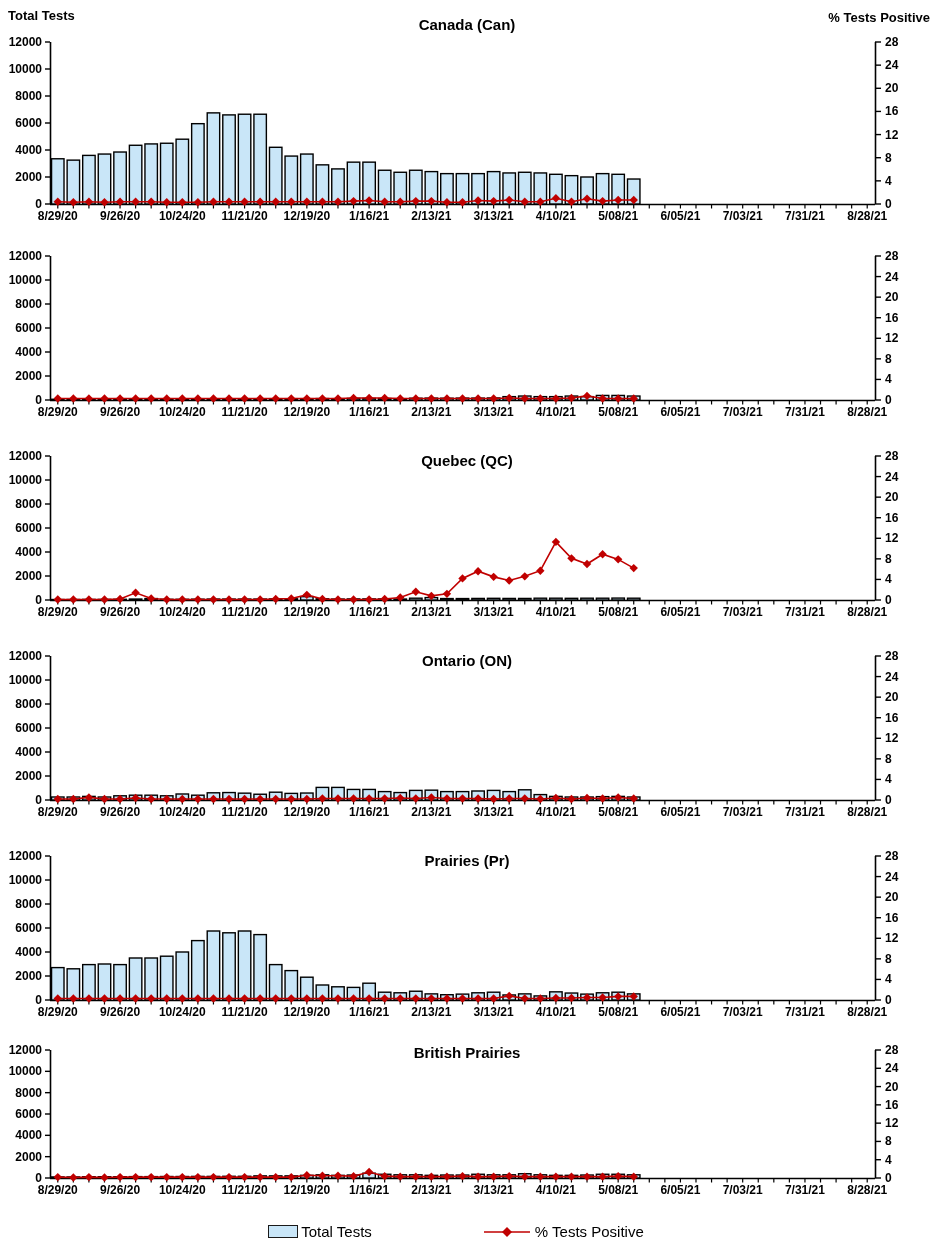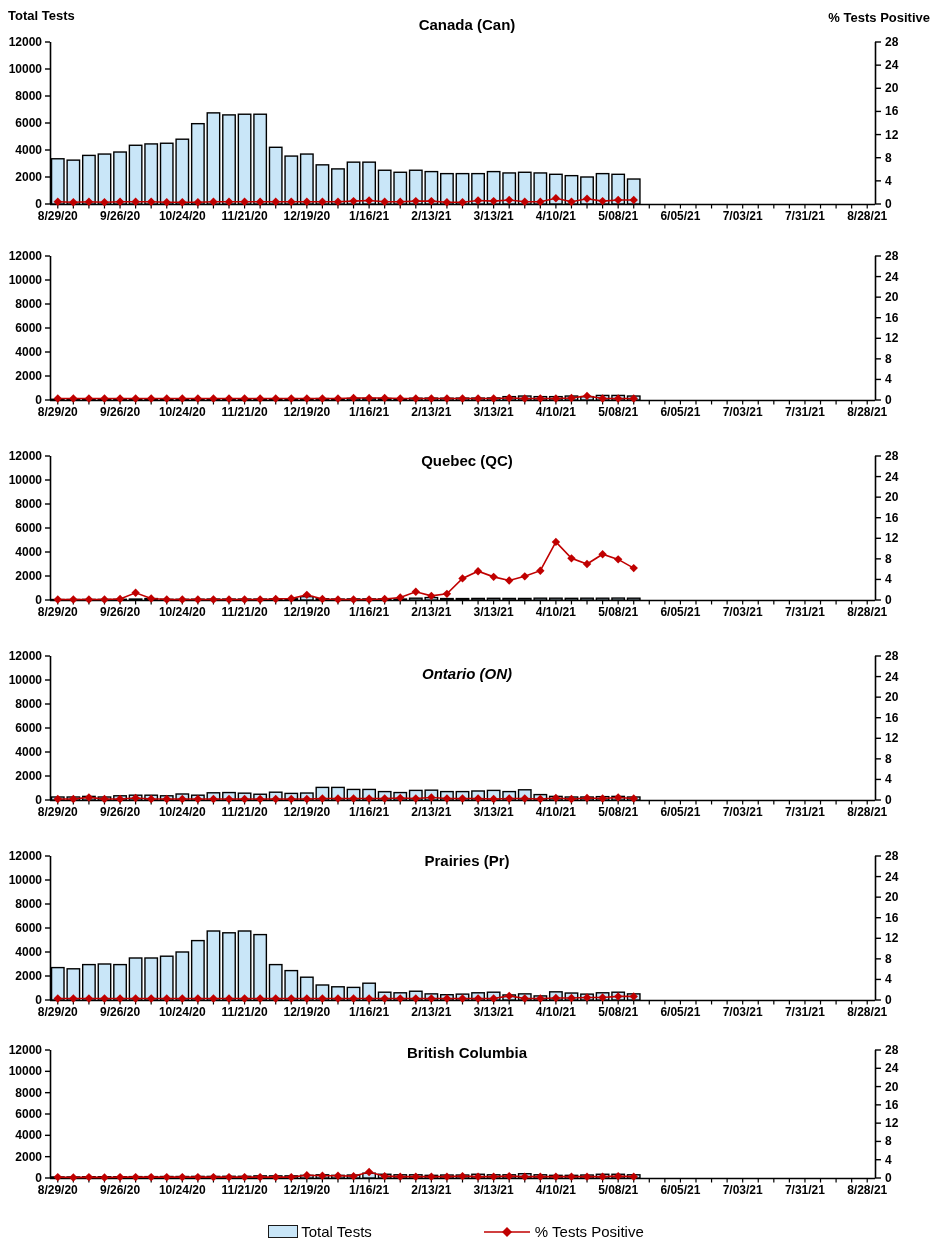--- a/index.html
+++ b/index.html
@@ -564,21 +564,21 @@
         <polygon points="555.8962264150944,109.68571428571428 560.0962264150944,113.88571428571429 555.8962264150944,118.08571428571429 551.6962264150943,113.88571428571429" fill="#C00000"></polygon>
         <polygon points="571.4622641509434,126.14285714285715 575.6622641509434,130.34285714285716 571.4622641509434,134.54285714285714 567.2622641509433,130.34285714285716" fill="#C00000"></polygon>
         <polygon points="587.0283018867924,131.8 591.2283018867925,136 587.0283018867924,140.2 582.8283018867924,136" fill="#C00000"></polygon>
         <polygon points="602.5943396226415,122.02857142857142 606.7943396226416,126.22857142857143 602.5943396226415,130.42857142857142 598.3943396226415,126.22857142857143" fill="#C00000"></polygon>
         <polygon points="618.1603773584906,127.17142857142856 622.3603773584906,131.37142857142857 618.1603773584906,135.57142857142856 613.9603773584905,131.37142857142857" fill="#C00000"></polygon>
         <polygon points="633.7264150943396,135.9142857142857 637.9264150943396,140.1142857142857 633.7264150943396,144.3142857142857 629.5264150943395,140.1142857142857" fill="#C00000"></polygon>
       </svg>
   </section>
 
   <section class="chart" style="height:200px;">
-    <div class="chart-title" style="top:37px;font-style:italic;">Ontario (ON)</div>
+    <div class="chart-title" style="top:24px;">Ontario (ON)</div>
     <svg class="plot" width="934" height="200" viewBox="0 0 934 200">
         <line x1="50.5" y1="28" x2="50.5" y2="172" stroke="#000" stroke-width="1.6"></line>
         <line x1="875.5" y1="28" x2="875.5" y2="172" stroke="#000" stroke-width="1.6"></line>
         <line x1="50" y1="172.5" x2="875" y2="172.5" stroke="#000" stroke-width="1.6"></line>
         <line x1="45" y1="172" x2="50" y2="172" stroke="#000" stroke-width="1.4"></line>
         <text x="42" y="176" text-anchor="end" font-size="12" font-weight="bold" font-family="&quot;Liberation Sans&quot;, sans-serif" fill="#000">0</text>
         <line x1="45" y1="148" x2="50" y2="148" stroke="#000" stroke-width="1.4"></line>
         <text x="42" y="152" text-anchor="end" font-size="12" font-weight="bold" font-family="&quot;Liberation Sans&quot;, sans-serif" fill="#000">2000</text>
         <line x1="45" y1="124" x2="50" y2="124" stroke="#000" stroke-width="1.4"></line>
         <text x="42" y="128" text-anchor="end" font-size="12" font-weight="bold" font-family="&quot;Liberation Sans&quot;, sans-serif" fill="#000">4000</text>
@@ -930,21 +930,21 @@
         <polygon points="555.8962264150944,165.74285714285716 560.0962264150944,169.94285714285715 555.8962264150944,174.14285714285714 551.6962264150943,169.94285714285715" fill="#C00000"></polygon>
         <polygon points="571.4622641509434,165.74285714285716 575.6622641509434,169.94285714285715 571.4622641509434,174.14285714285714 567.2622641509433,169.94285714285715" fill="#C00000"></polygon>
         <polygon points="587.0283018867924,165.22857142857143 591.2283018867925,169.42857142857142 587.0283018867924,173.6285714285714 582.8283018867924,169.42857142857142" fill="#C00000"></polygon>
         <polygon points="602.5943396226415,165.22857142857143 606.7943396226416,169.42857142857142 602.5943396226415,173.6285714285714 598.3943396226415,169.42857142857142" fill="#C00000"></polygon>
         <polygon points="618.1603773584906,164.20000000000002 622.3603773584906,168.4 618.1603773584906,172.6 613.9603773584905,168.4" fill="#C00000"></polygon>
         <polygon points="633.7264150943396,164.20000000000002 637.9264150943396,168.4 633.7264150943396,172.6 629.5264150943395,168.4" fill="#C00000"></polygon>
       </svg>
   </section>
 
   <section class="chart" style="height:178px;">
-    <div class="chart-title" style="top:16px;">British Columbia</div>
+    <div class="chart-title" style="top:16px;">British Prairies</div>
     <svg class="plot" width="934" height="178" viewBox="0 0 934 178">
         <line x1="50.5" y1="22" x2="50.5" y2="150" stroke="#000" stroke-width="1.6"></line>
         <line x1="875.5" y1="22" x2="875.5" y2="150" stroke="#000" stroke-width="1.6"></line>
         <line x1="50" y1="150.5" x2="875" y2="150.5" stroke="#000" stroke-width="1.6"></line>
         <line x1="45" y1="150" x2="50" y2="150" stroke="#000" stroke-width="1.4"></line>
         <text x="42" y="154" text-anchor="end" font-size="12" font-weight="bold" font-family="&quot;Liberation Sans&quot;, sans-serif" fill="#000">0</text>
         <line x1="45" y1="128.66666666666666" x2="50" y2="128.66666666666666" stroke="#000" stroke-width="1.4"></line>
         <text x="42" y="132.66666666666666" text-anchor="end" font-size="12" font-weight="bold" font-family="&quot;Liberation Sans&quot;, sans-serif" fill="#000">2000</text>
         <line x1="45" y1="107.33333333333334" x2="50" y2="107.33333333333334" stroke="#000" stroke-width="1.4"></line>
         <text x="42" y="111.33333333333334" text-anchor="end" font-size="12" font-weight="bold" font-family="&quot;Liberation Sans&quot;, sans-serif" fill="#000">4000</text>

